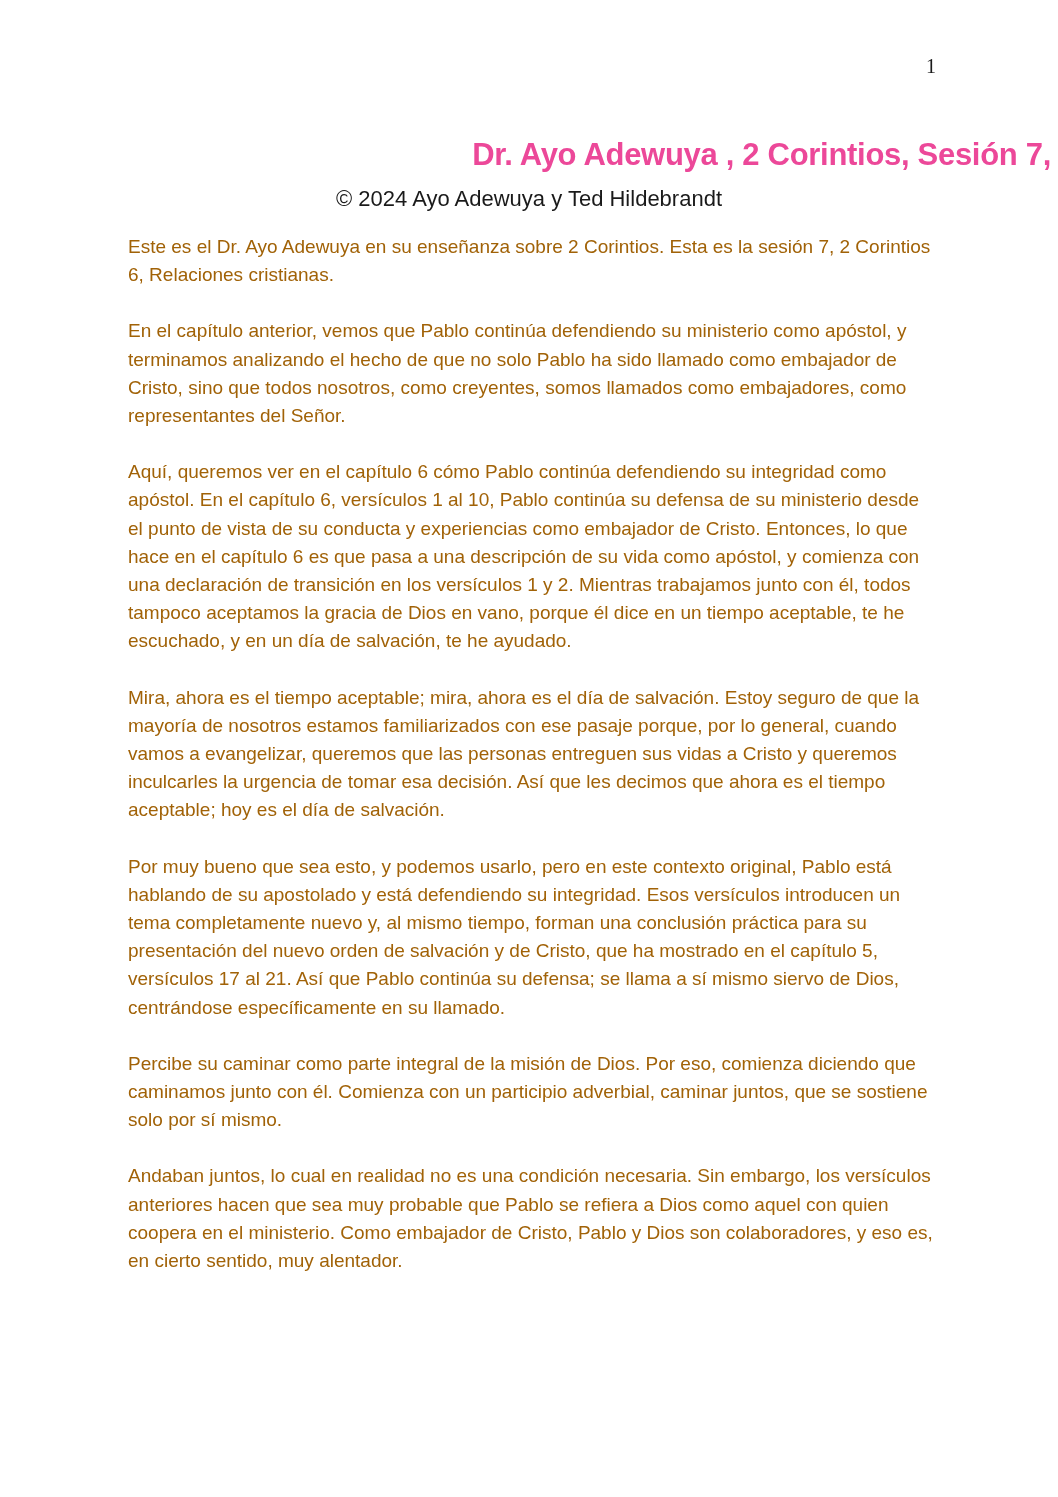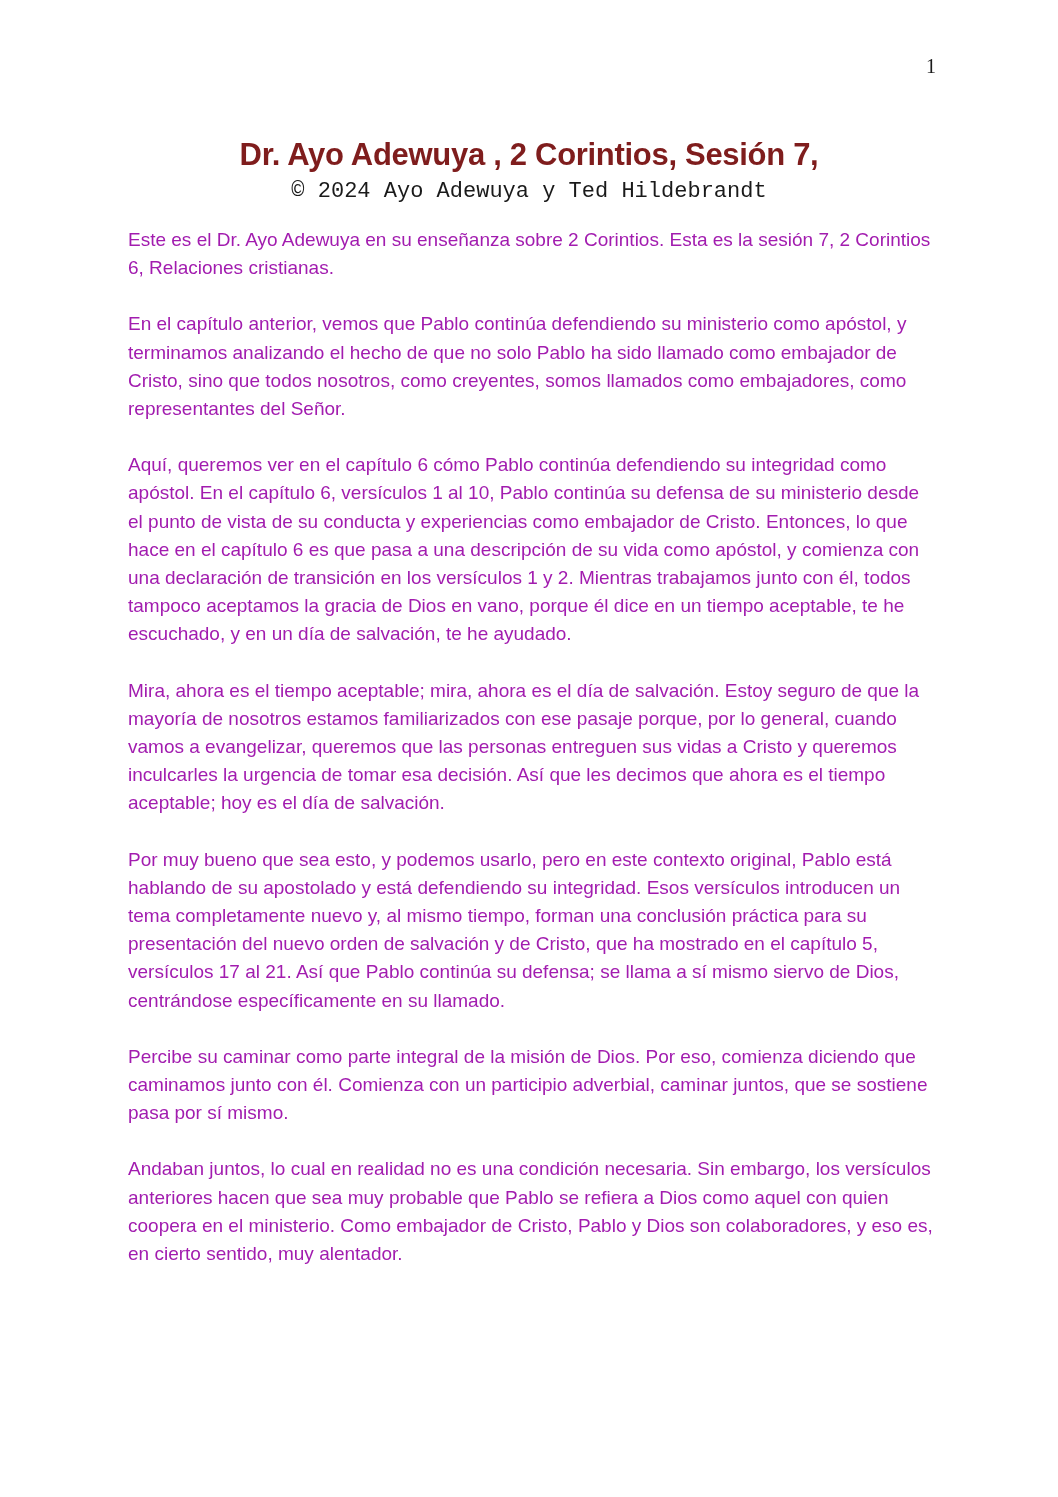--- a/index.html
+++ b/index.html
@@ -24,42 +24,43 @@
     font-family: "Liberation Serif", serif;
     font-size: 20px;
     line-height: 20px;
     color: #1a1a1a;
   }
   .doc-header {
     margin-top: 132px;
     text-align: center;
   }
   .doc-title {
-    margin: 0;
+    margin: 7px;
     font-family: "Liberation Sans", sans-serif;
     font-weight: 700;
     font-size: 31px;
     line-height: 46px;
     letter-spacing: -0.3px;
-    color: #7f1d1d;
+    color: #ec4899;
+    text-align: right;
   }
   .doc-copyright {
     margin: 0;
-    font-family: Liberation Mono, monospace;
+    font-family: Liberation Sans, sans-serif;
     font-weight: 400;
     font-size: 22px;
     line-height: 28px;
     color: #1a1a1a;
   }
   .doc-body {
     margin: 20px 9px 0 128px;
     width: 806px;
     font-size: 19px;
     line-height: 28.2px;
-    color: #a21caf;
+    color: #a16207;
     text-align: left;
   }
   .doc-body p {
     margin: 0 0 28px 0;
   }
 </style>
 </head>
 <body>
 
 <div class="page">
@@ -72,17 +73,17 @@
     </h1>
     <p class="doc-copyright">© 2024 Ayo Adewuya y Ted Hildebrandt</p>
   </header>
 
   <main class="doc-body">
     <p>Este es el Dr. Ayo Adewuya en su enseñanza sobre 2 Corintios. Esta es la sesión 7, 2 Corintios 6, Relaciones cristianas.</p>
     <p>En el capítulo anterior, vemos que Pablo continúa defendiendo su ministerio como apóstol, y terminamos analizando el hecho de que no solo Pablo ha sido llamado como embajador de Cristo, sino que todos nosotros, como creyentes, somos llamados como embajadores, como representantes del Señor.</p>
     <p>Aquí, queremos ver en el capítulo 6 cómo Pablo continúa defendiendo su integridad como apóstol. En el capítulo 6, versículos 1 al 10, Pablo continúa su defensa de su ministerio desde el punto de vista de su conducta y experiencias como embajador de Cristo. Entonces, lo que hace en el capítulo 6 es que pasa a una descripción de su vida como apóstol, y comienza con una declaración de transición en los versículos 1 y 2. Mientras trabajamos junto con él, todos tampoco aceptamos la gracia de Dios en vano, porque él dice en un tiempo aceptable, te he escuchado, y en un día de salvación, te he ayudado.</p>
     <p>Mira, ahora es el tiempo aceptable; mira, ahora es el día de salvación. Estoy seguro de que la mayoría de nosotros estamos familiarizados con ese pasaje porque, por lo general, cuando vamos a evangelizar, queremos que las personas entreguen sus vidas a Cristo y queremos inculcarles la urgencia de tomar esa decisión. Así que les decimos que ahora es el tiempo aceptable; hoy es el día de salvación.</p>
     <p>Por muy bueno que sea esto, y podemos usarlo, pero en este contexto original, Pablo está hablando de su apostolado y está defendiendo su integridad. Esos versículos introducen un tema completamente nuevo y, al mismo tiempo, forman una conclusión práctica para su presentación del nuevo orden de salvación y de Cristo, que ha mostrado en el capítulo 5, versículos 17 al 21. Así que Pablo continúa su defensa; se llama a sí mismo siervo de Dios, centrándose específicamente en su llamado.</p>
-    <p>Percibe su caminar como parte integral de la misión de Dios. Por eso, comienza diciendo que caminamos junto con él. Comienza con un participio adverbial, caminar juntos, que se sostiene pasa por sí mismo.</p>
+    <p>Percibe su caminar como parte integral de la misión de Dios. Por eso, comienza diciendo que caminamos junto con él. Comienza con un participio adverbial, caminar juntos, que se sostiene solo por sí mismo.</p>
     <p>Andaban juntos, lo cual en realidad no es una condición necesaria. Sin embargo, los versículos anteriores hacen que sea muy probable que Pablo se refiera a Dios como aquel con quien coopera en el ministerio. Como embajador de Cristo, Pablo y Dios son colaboradores, y eso es, en cierto sentido, muy alentador.</p>
   </main>
 
 </div>
 
 </body></html>

